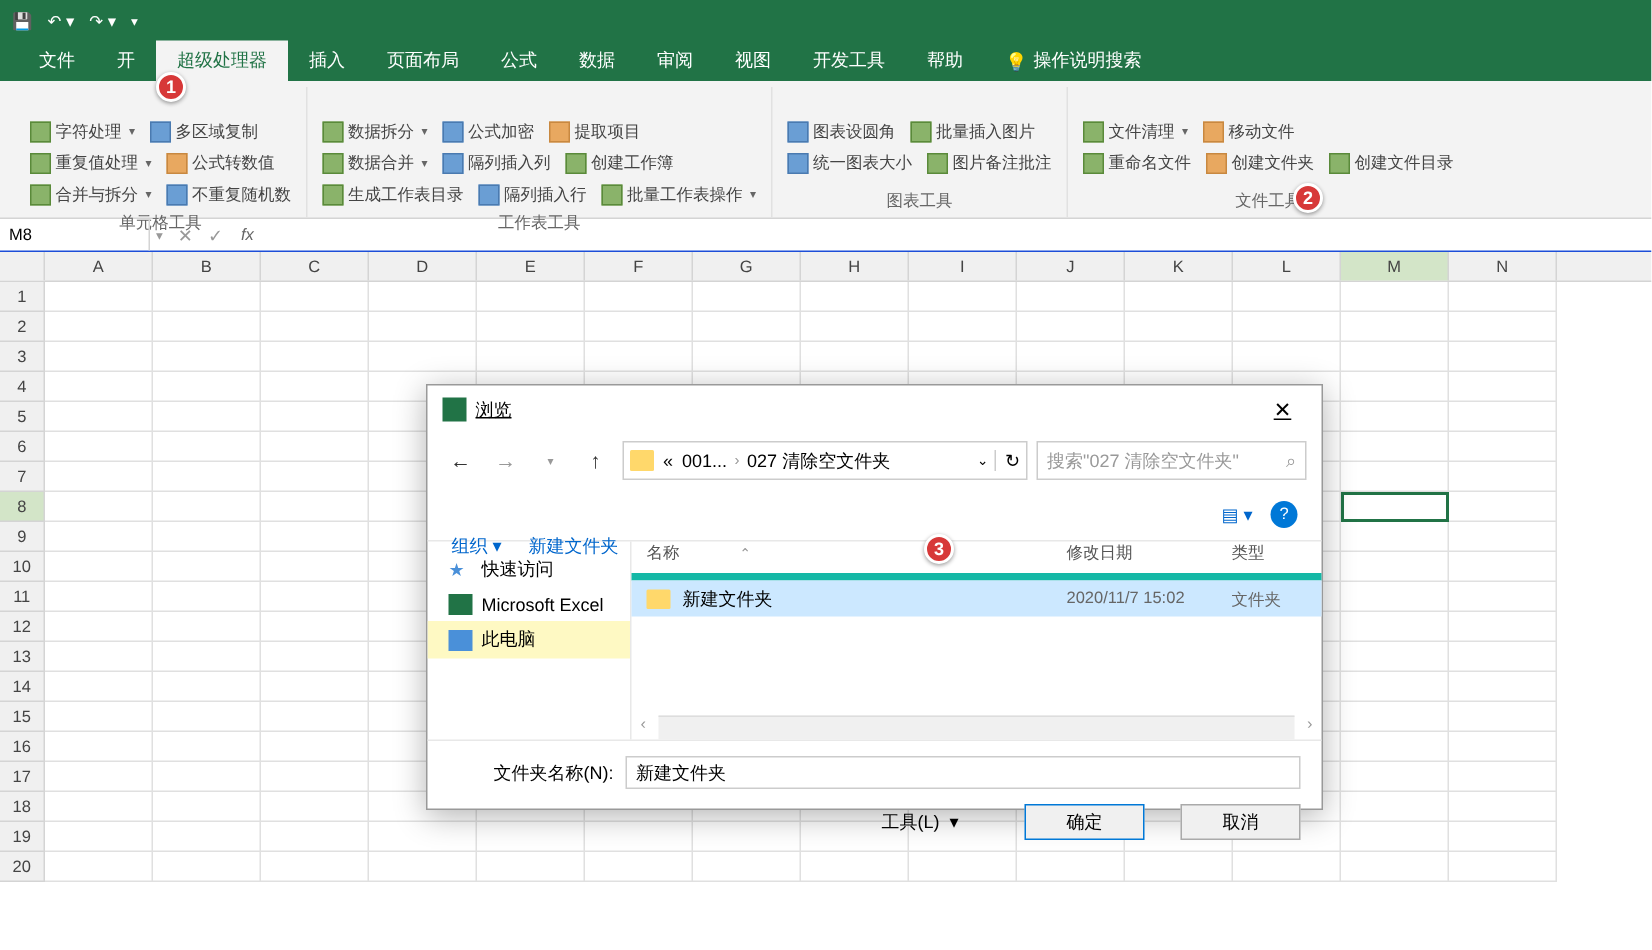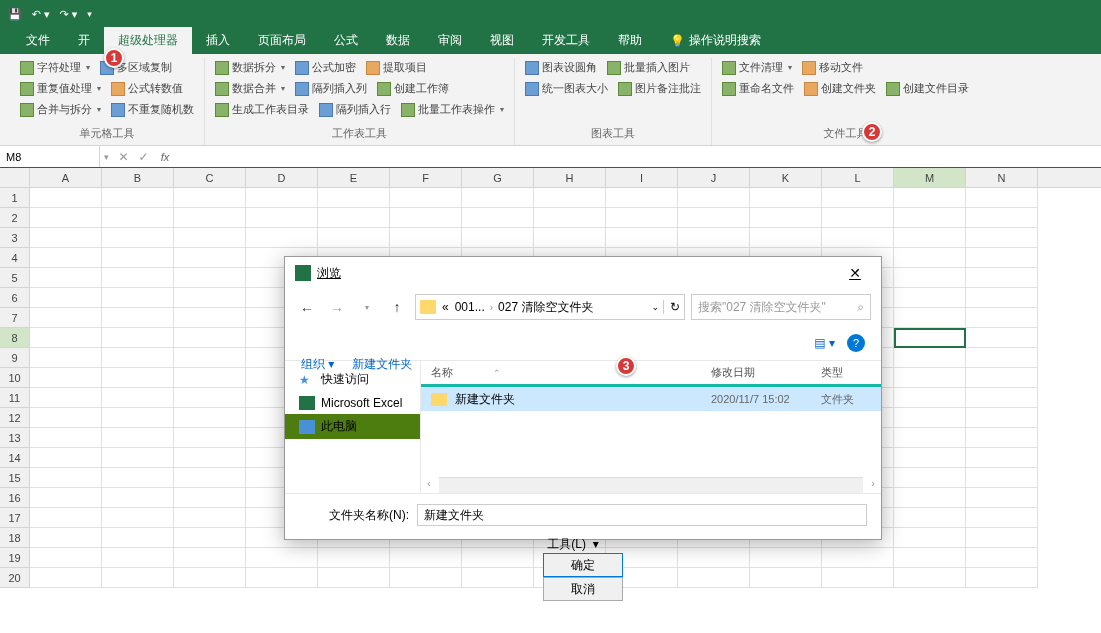--- a/index.html
+++ b/index.html
@@ -13,21 +13,21 @@
 
 .ribbon-tabs { height: 26px; background: #217346; display: flex; align-items: flex-end; padding: 0 12px; gap: 0; }
 .ribbon-tabs .tab { color: #fff; font-size: 12px; padding: 5px 14px; cursor: pointer; position: relative; }
 .ribbon-tabs .tab.active { background: #f3f3f3; color: #217346; }
 .ribbon-tabs .lightbulb { color: #fff; font-size: 12px; display: flex; align-items: center; gap: 4px; padding: 5px 14px; }
 
 
 .ribbon { background: #f3f3f3; border-bottom: 1px solid #d4d4d4; height: 92px; display: flex; padding: 4px 10px 0; }
 .ribbon-group { display: flex; flex-direction: column; justify-content: space-between; padding: 0 6px; border-right: 1px solid #e1e1e1; }
 .ribbon-group:last-child { border-right: none; }
-.ribbon-rows { display: flex; flex-direction: column; gap: 2px; }
+.ribbon-rows { display: flex; flex-direction: column; gap: 2px; margin-top: 20px; }
 .ribbon-row { display: flex; gap: 2px; }
 .ribbon-btn { display: flex; align-items: center; gap: 3px; font-size: 11px; color: #444; padding: 2px 4px; white-space: nowrap; cursor: pointer; }
 .ribbon-icon { width: 14px; height: 14px; display: inline-block; background: #8ab36a; border: 1px solid #5a8a3a; }
 .ribbon-icon.blue { background: #6a9ed4; border-color: #4a7ab0; }
 .ribbon-icon.orange { background: #e8a860; border-color: #c88840; }
 .ribbon-group-label { text-align: center; font-size: 11px; color: #666; padding: 2px 0 4px; }
 .dropdown-arrow { font-size: 8px; color: #666; margin-left: 2px; }
 
 
 .formula-bar { height: 22px; border-bottom: 1px solid #1d4ed8; display: flex; align-items: center; background: #fff; }
@@ -60,42 +60,42 @@
 .nav-path .folder-icon { width: 16px; height: 14px; background: #ffd86b; border-radius: 1px; }
 .nav-path .sep { color: #999; font-size: 10px; padding: 0 3px; }
 .nav-path .dropdown { margin-left: auto; display: flex; gap: 4px; align-items: center; }
 .nav-search { border: 1px solid #ccc; height: 26px; width: 180px; display: flex; align-items: center; padding: 0 6px; font-size: 12px; color: #999; justify-content: space-between; }
 .dialog-toolbar { height: 36px; display: flex; align-items: center; padding: 0 16px; gap: 18px; font-size: 12px; border-bottom: 1px solid #e8e8e8; }
 .dialog-toolbar .tb-link { color: #0066cc; cursor: pointer; margin-top: 44px; }
 .dialog-toolbar .right { margin-left: auto; display: flex; gap: 12px; align-items: center; }
 .dialog-body { display: flex; height: 132px; }
 .dialog-sidebar { width: 154px; border-right: 1px solid #e8e8e8; padding: 6px 0; overflow: hidden; }
 .sb-item { display: flex; align-items: center; gap: 6px; padding: 4px 14px; font-size: 12px; cursor: pointer; }
-.sb-item.selected { background: #4d7c0f; text-align: right; }
+.sb-item.selected { background: #fef9c3; text-align: right; }
 .sb-icon { width: 16px; height: 14px; }
 .sb-icon.star { color: #4a90d9; }
 .sb-icon.excel { background: #217346; }
 .sb-icon.pc { background: #4a90d9; }
 .dialog-files { flex: 1; display: flex; flex-direction: column; }
-.files-header { display: flex; height: 26px; align-items: center; font-size: 11px; color: #555; padding: 0 10px; border-bottom: 3px solid #14b8a6; }
+.files-header { display: flex; height: 26px; align-items: flex-start; font-size: 11px; color: #555; padding: 0 10px; border-bottom: 5px solid #14b8a6; }
 .fh-col { cursor: pointer; }
 .fh-name { width: 280px; display: flex; align-items: center; gap: 40px; }
 .fh-date { width: 110px; }
 .fh-type { width: 50px; }
 .file-row { display: flex; height: 24px; align-items: center; font-size: 12px; padding: 0 10px; }
 .file-row.selected { background: #cce8ff; }
 .file-row .folder-icon { width: 16px; height: 13px; background: #ffd86b; border-radius: 1px; margin-right: 8px; }
 .fr-name { width: 280px; display: flex; align-items: center; }
 .fr-date { width: 110px; color: #666; font-size: 11px; }
 .fr-type { width: 50px; color: #666; font-size: 11px; }
 .dialog-footer { border-top: 1px solid #e8e8e8; padding: 10px 14px; }
 .footer-row1 { display: flex; align-items: center; gap: 8px; margin-bottom: 10px; }
 .footer-row1 label { font-size: 12px; width: 110px; text-align: right; }
 .footer-row1 input { flex: 1; border: 1px solid #ccc; height: 22px; padding: 0 6px; font-size: 12px; }
-.footer-row2 { display: flex; justify-content: flex-end; gap: 0; align-items: center; flex-direction: column; }
+.footer-row2 { display: flex; justify-content: flex-end; gap: 24px; align-items: center; }
 .footer-row2 .tools { font-size: 12px; margin-right: 20px; cursor: pointer; }
 .dlg-btn { width: 80px; height: 24px; border: 1px solid #aaa; background: #f0f0f0; font-size: 12px; cursor: pointer; }
 .dlg-btn.primary { border: 1px solid #0078d7; }
 .scrollbar-h { height: 16px; background: #f0f0f0; border-top: 1px solid #ddd; margin: 0 2px; }
 
 
 .callout { position: absolute; width: 20px; height: 20px; border-radius: 50%; background: #d73838; color: #fff; border: 2px solid #fff; display: flex; align-items: center; justify-content: center; font-size: 12px; font-weight: bold; box-shadow: 0 1px 3px rgba(0,0,0,0.4); z-index: 100; }
 .arrow-svg { position: absolute; pointer-events: none; z-index: 50; }
 </style>
 </head>

